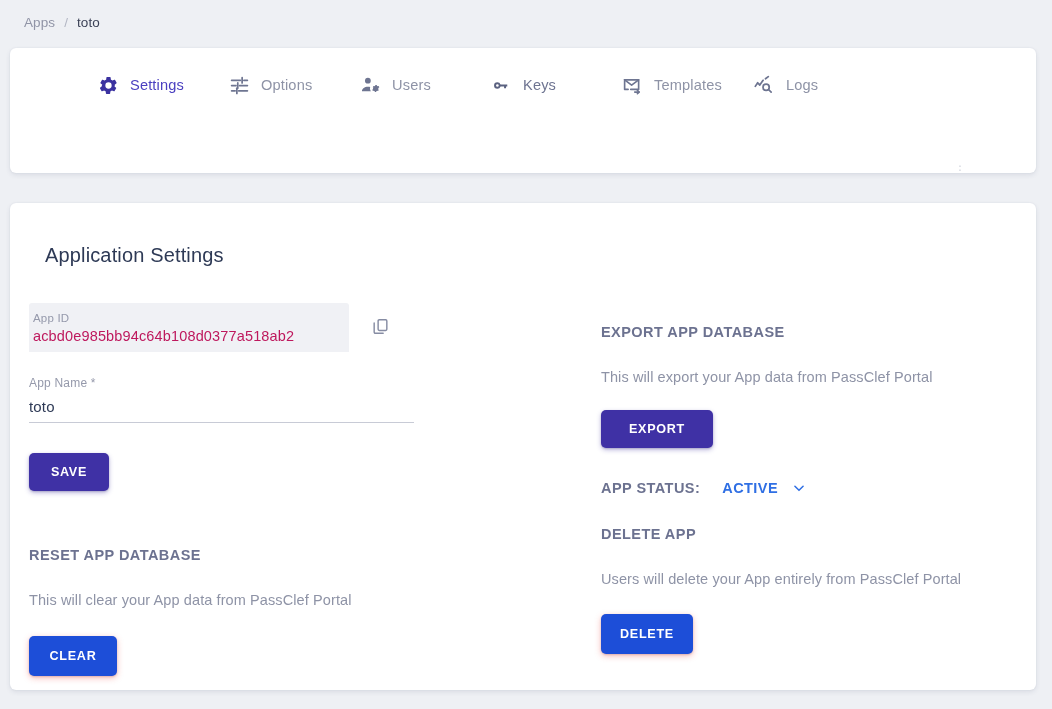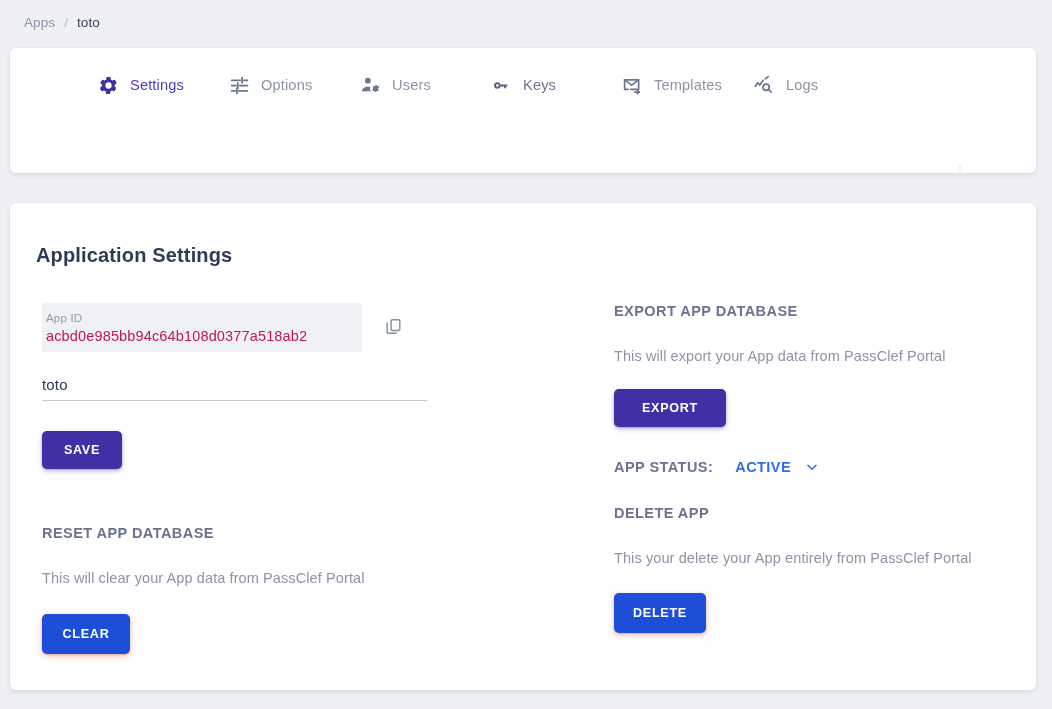--- a/index.html
+++ b/index.html
@@ -97,29 +97,30 @@
     margin: 30px 16px 0 10px;
     background: #ffffff;
     border-radius: 6px;
     height: 487px;
     box-shadow: 0 2px 5px rgba(40,50,90,.10), 0 0 2px rgba(40,50,90,.07);
     padding: 28px 0 0 0;
     position: relative;
   }
   .card-title {
     font-size: 20px;
-    font-weight: bold;
+    font-weight: normal;
     color: #2e3a56;
-    padding-left: 26px;
+    padding-left: 35px;
     letter-spacing: .15px;
   }
   .columns {
     display: flex;
-    padding-left: 32px;
+    padding-left: 19px;
     padding-top: 22px;
+    align-items: center;
   }
   .col-left { width: 572px; }
   .col-right { width: 420px; }
 
   
   .field-filled {
     width: 320px;
     background: #f0f1f5;
     border-radius: 3px 3px 0 0;
     padding: 9px 12px 8px 4px;
@@ -354,20 +355,21 @@
           <span>
             <svg width="19" height="19" viewBox="0 0 24 24" fill="none" stroke="currentColor" stroke-width="1.8" stroke-linecap="round" stroke-linejoin="round" aria-hidden="true">
               <rect x="9" y="3.5" width="11" height="13.5" rx="1.4"></rect>
               <path d="M15.4 20.5H5.4a1.4 1.4 0 0 1-1.4-1.4V7.6"></path>
             </svg>
           </span>
         </button>
       </div>
 
       <div class="field-underline">
+        <span class="field-label">App Name *</span>
         <input class="field-input" type="text" value="toto" style="">
       </div>
 
       <button class="btn btn-indigo btn-save">SAVE</button>
 
       <div class="block-reset">
         <div class="section-head">RESET APP DATABASE</div>
         <div class="section-desc">This will clear your App data from PassClef Portal</div>
         <button class="btn btn-red btn-clear">CLEAR</button>
       </div>
@@ -389,20 +391,20 @@
           <span class="chevron">
             <svg width="14" height="14" viewBox="0 0 24 24" fill="none" stroke="currentColor" stroke-width="2.6" stroke-linecap="round" stroke-linejoin="round" aria-hidden="true">
               <polyline points="5 9 12 16 19 9"></polyline>
             </svg>
           </span>
         </div>
       </div>
 
       <div class="block-delete">
         <div class="section-head">DELETE APP</div>
-        <div class="section-desc">This your delete your App entirely from PassClef Portal</div>
+        <div class="section-desc">Users will delete your App entirely from PassClef Portal</div>
         <button class="btn btn-red btn-delete">DELETE</button>
       </div>
 
     </div>
 
   </div>
 </section>
 
 </body></html>

